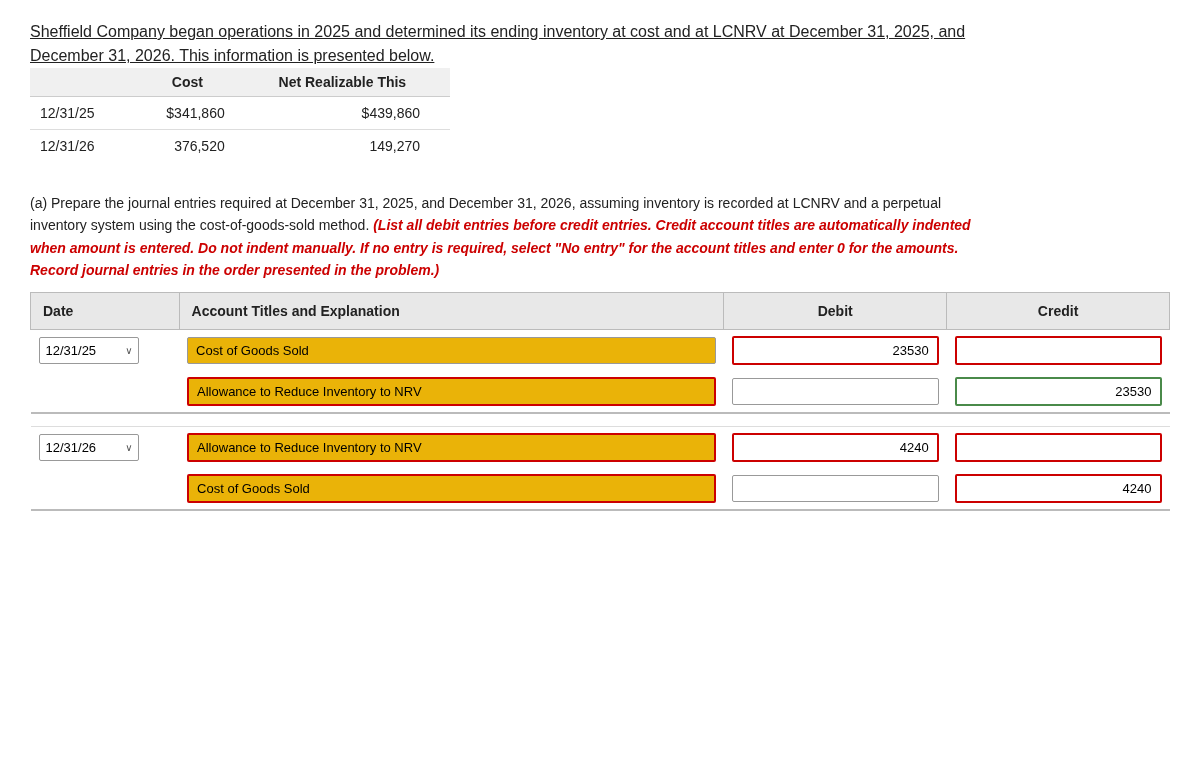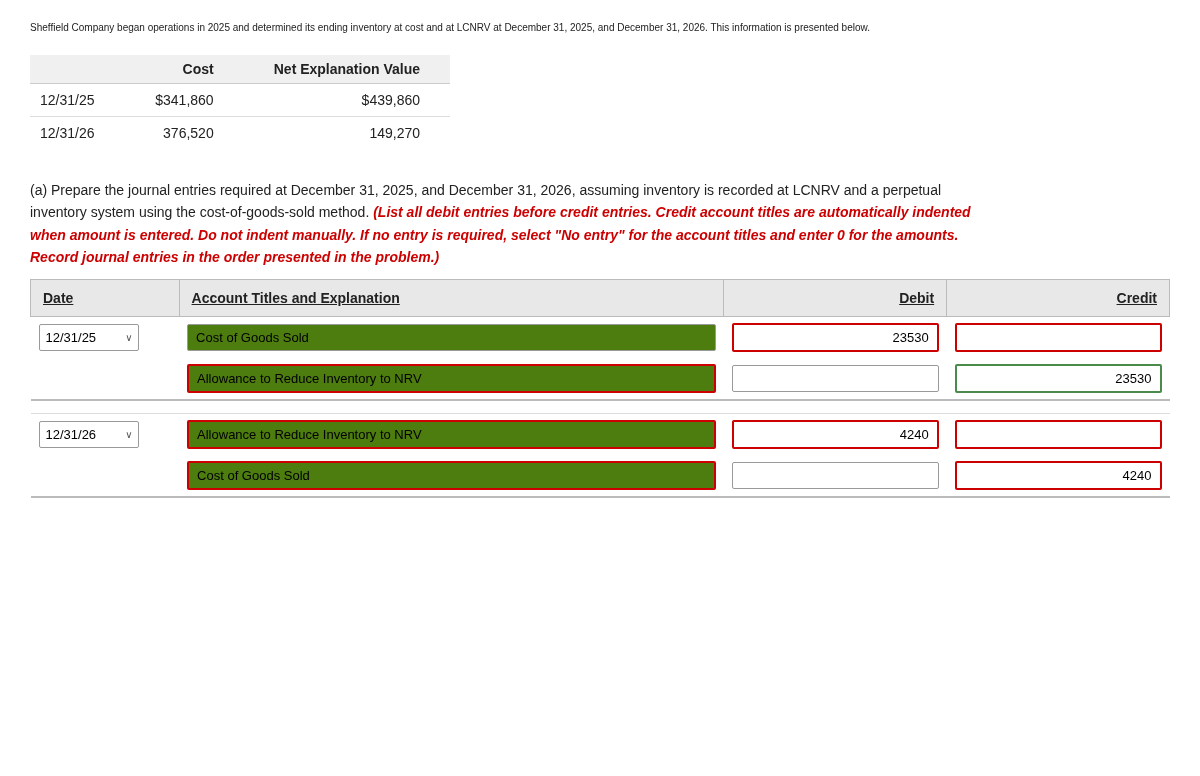--- a/index.html
+++ b/index.html
@@ -6,34 +6,34 @@
     body {
       font-family: Arial, sans-serif;
       font-size: 14px;
       color: #222;
       background: #fff;
       padding: 20px 30px;
       width: 1200px;
       min-height: 776px;
     }
     .intro-text {
-      font-size: 10px;
+      font-size: 16px;
       line-height: 1.5;
-      margin-bottom: 20px;
       max-width: 950px;
+      text-decoration: underline;
     }
     .inventory-table {
       border-collapse: collapse;
       margin-bottom: 30px;
       min-width: 420px;
     }
     .inventory-table th {
       font-weight: bold;
       padding: 6px 30px 6px 10px;
-      text-align: right;
+      text-align: center;
       border-bottom: 1px solid #ccc;
       background: #f0f0f0;
     }
     .inventory-table td {
       padding: 8px 30px 8px 10px;
       text-align: right;
       border-bottom: 1px solid #ddd;
     }
     .inventory-table td:first-child {
       text-align: left;
@@ -59,24 +59,23 @@
     }
     .journal-table thead tr {
       background: #e8e8e8;
     }
     .journal-table thead th {
       font-weight: bold;
       padding: 10px 12px;
       text-align: left;
       border: 1px solid #bbb;
       font-size: 14px;
-      text-decoration: underline;
     }
     .journal-table thead th.center {
-      text-align: right;
+      text-align: center;
     }
     .journal-table tbody td {
       padding: 6px 8px;
       border: none;
       vertical-align: middle;
     }
     .journal-table tbody tr {
       border-bottom: 1px solid #ddd;
     }
     .date-cell {
@@ -101,21 +100,21 @@
       appearance: none;
       -webkit-appearance: none;
       cursor: pointer;
       background-image: none;
     }
     .input-field {
       border: 1px solid #999;
       padding: 5px 8px;
       font-size: 13px;
       width: 100%;
-      background: #4d7c0f;
+      background: #eab308;
       border-radius: 2px;
     }
     .input-field.red-border {
       border: 2px solid #cc0000;
     }
     .debit-input {
       border: 1px solid #999;
       padding: 5px 8px;
       font-size: 13px;
       width: 100%;
@@ -162,21 +161,21 @@
 </head>
 <body>
 
 <p class="intro-text">Sheffield Company began operations in 2025 and determined its ending inventory at cost and at LCNRV at December 31, 2025, and December 31, 2026. This information is presented below.</p>
 
 <table class="inventory-table">
   <thead>
     <tr>
       <th></th>
       <th>Cost</th>
-      <th>Net Explanation Value</th>
+      <th>Net Realizable This</th>
     </tr>
   </thead>
   <tbody id="inventory-tbody">
   <tr>
       <td>12/31/25</td>
       <td>$341,860</td>
       <td>$439,860</td>
     </tr>
       <tr>
       <td>12/31/26</td>

